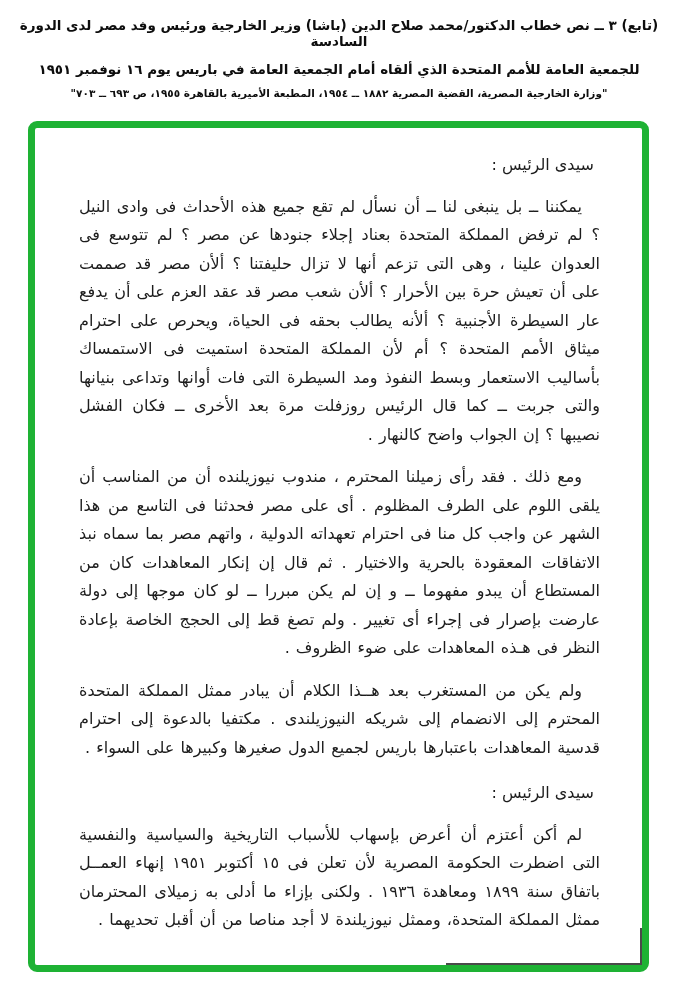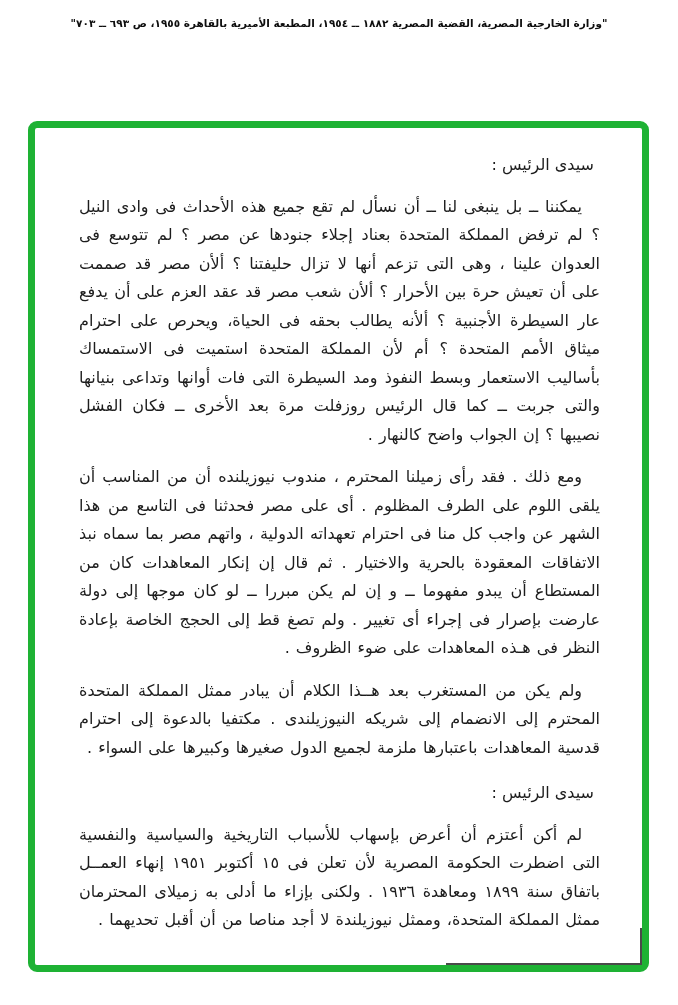--- a/index.html
+++ b/index.html
@@ -56,26 +56,28 @@
     border-left:0; border-top:0;
     border-right:2px solid #4a4a4a;
     border-bottom:2px solid #4a4a4a;
     pointer-events:none;
   }
 </style>
 </head>
 <body>
 
 <header class="doc-header">
+  <div class="hl1">(تابع) ٣ ــ نص خطاب الدكتور/محمد صلاح الدين (باشا) وزير الخارجية ورئيس وفد مصر لدى الدورة السادسة</div>
+  <div class="hl2">للجمعية العامة للأمم المتحدة الذي ألقاه أمام الجمعية العامة في باريس يوم ١٦ نوفمبر ١٩٥١</div>
   <div class="hl3">"وزارة الخارجية المصرية، القضية المصرية ١٨٨٢ ــ ١٩٥٤، المطبعة الأميرية بالقاهرة ١٩٥٥، ص ٦٩٣ ــ ٧٠٣"</div>
 </header>
 
 <section class="green-box">
   <div class="page-content">
     <div class="salutation">سيدى الرئيس :</div>
     <p>يمكننا ــ بل ينبغى لنا ــ أن نسأل لم تقع جميع هذه الأحداث فى وادى النيل ؟ لم ترفض المملكة المتحدة بعناد إجلاء جنودها عن مصر ؟  لم تتوسع فى العدوان علينا ، وهى التى تزعم أنها لا تزال حليفتنا ؟ ألأن مصر قد صممت على أن تعيش حرة بين الأحرار ؟ ألأن شعب مصر قد عقد العزم على أن يدفع عار السيطرة الأجنبية ؟ ألأنه يطالب بحقه فى الحياة، ويحرص على احترام ميثاق الأمم المتحدة ؟  أم لأن المملكة المتحدة استميت فى الاستمساك بأساليب الاستعمار وبسط النفوذ ومد السيطرة التى فات أوانها وتداعى بنيانها والتى جربت ــ كما قال الرئيس روزفلت مرة بعد الأخرى ــ فكان الفشل نصيبها ؟ إن الجواب واضح كالنهار .</p>
     <p>ومع ذلك . فقد رأى زميلنا المحترم ، مندوب نيوزيلنده أن من المناسب أن يلقى اللوم على الطرف المظلوم . أى على مصر فحدثنا فى التاسع من هذا الشهر عن واجب كل منا فى احترام تعهداته الدولية ، واتهم مصر بما سماه نبذ الاتفاقات المعقودة بالحرية والاختيار . ثم قال إن إنكار المعاهدات كان من المستطاع أن يبدو مفهوما ــ و إن لم يكن مبررا ــ لو كان موجها إلى دولة عارضت بإصرار فى إجراء أى تغيير . ولم تصغ قط إلى الحجج الخاصة بإعادة النظر فى هـذه المعاهدات على ضوء الظروف .</p>
-    <p>ولم يكن من المستغرب بعد هــذا الكلام أن يبادر ممثل المملكة المتحدة المحترم إلى الانضمام إلى شريكه النيوزيلندى . مكتفيا بالدعوة إلى احترام قدسية المعاهدات باعتبارها ملزمة لجميع الدول صغيرها وكبيرها على السواء .</p>
+    <p>ولم يكن من المستغرب بعد هــذا الكلام أن يبادر ممثل المملكة المتحدة المحترم إلى الانضمام إلى شريكه النيوزيلندى . مكتفيا بالدعوة إلى احترام قدسية المعاهدات باعتبارها باريس لجميع الدول صغيرها وكبيرها على السواء .</p>
     <div class="salutation second">سيدى الرئيس :</div>
     <p>لم أكن أعتزم أن أعرض بإسهاب للأسباب التاريخية والسياسية والنفسية التى اضطرت الحكومة المصرية لأن تعلن فى ١٥ أكتوبر ١٩٥١ إنهاء العمــل باتفاق سنة ١٨٩٩ ومعاهدة ١٩٣٦ . ولكنى بإزاء ما أدلى به زميلاى المحترمان ممثل المملكة المتحدة، وممثل نيوزيلندة لا أجد مناصا من أن أقبل تحديهما .</p>
   </div>
   <div class="scan-artifact"></div>
 </section>
 
 </body></html>

